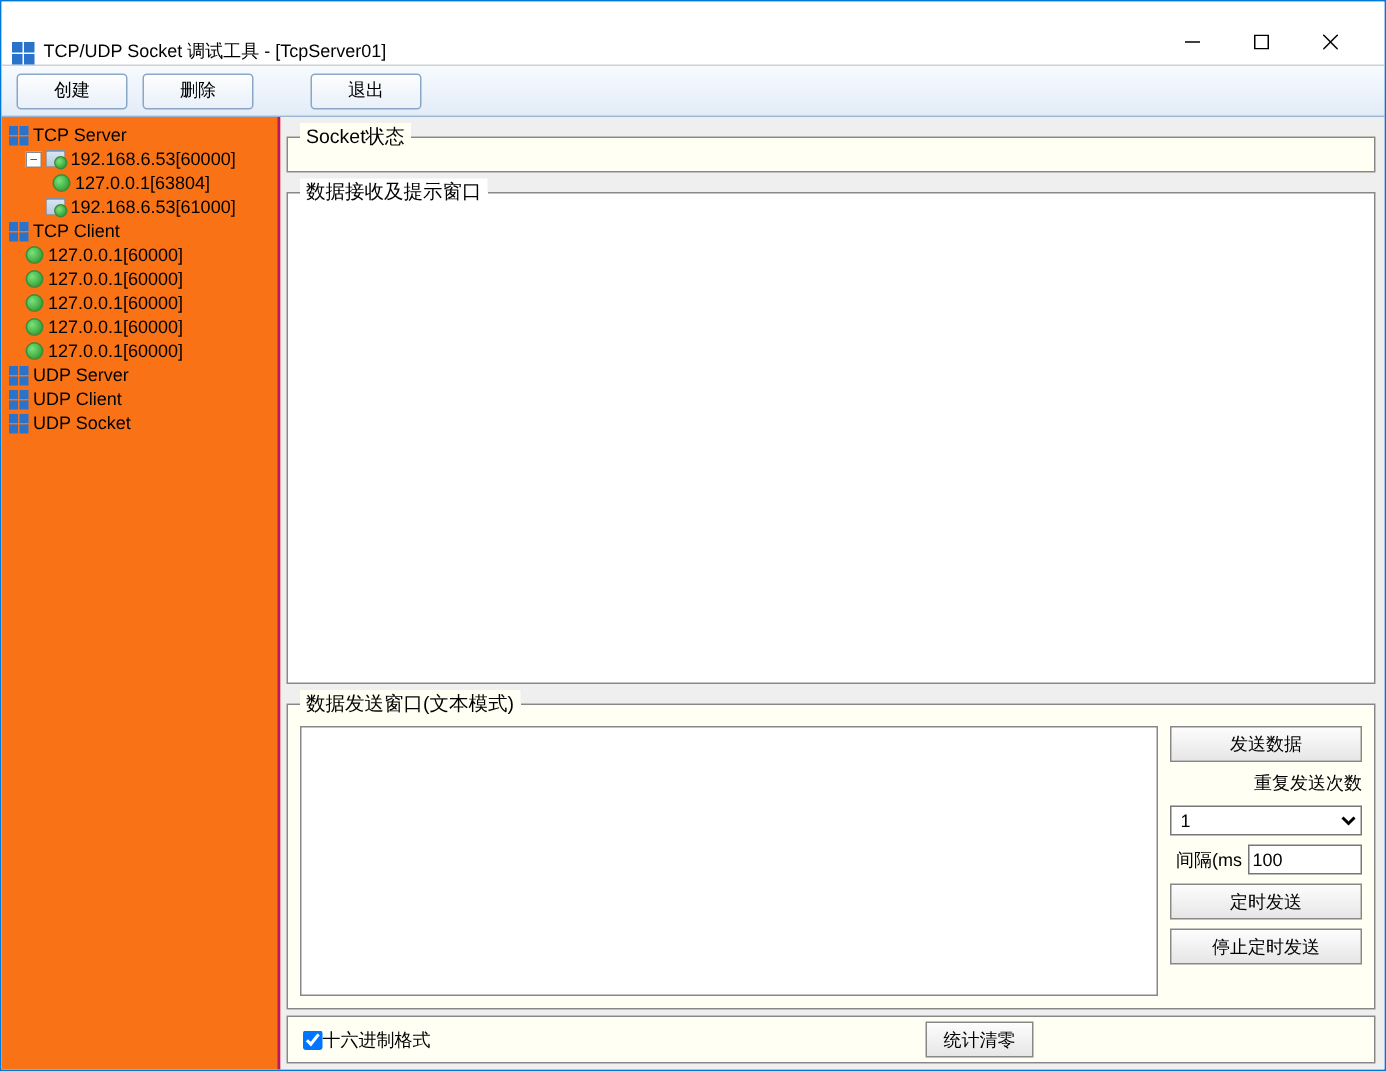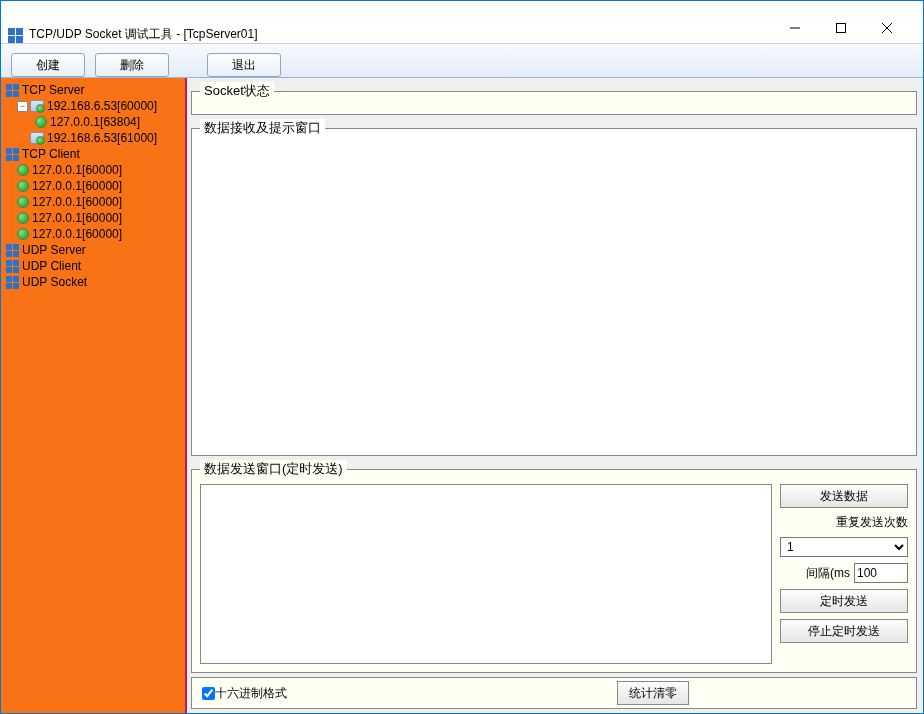--- a/index.html
+++ b/index.html
@@ -27,21 +27,21 @@
 .titlebar .title { flex: 1; font-size: 12px; color: #000; }
 .winbtns { display: flex; }
 .winbtn { width: 46px; height: 30px; display: flex; align-items: center; justify-content: center; cursor: default; }
 .winbtn svg { width: 10px; height: 10px; }
 
 .toolbar {
   height: 34px;
   background: linear-gradient(#f7fbff, #e2ecf8);
   border-bottom: 1px solid #9db6d6;
   display: flex;
-  align-items: flex-end;
+  align-items: center;
   padding: 0 10px;
   gap: 10px;
 }
 .tbtn {
   min-width: 74px;
   height: 24px;
   border: 1px solid #8aa7c7;
   border-radius: 3px;
   background: linear-gradient(#fdfefe,#e8f0f9);
   cursor: default;
@@ -86,21 +86,21 @@
 .fs-recv textarea{flex:1;resize:none;border:none;outline:none;font-family:Consolas,monospace;font-size:12px;padding:2px;background:#fff;}
 
 .fs-send{display:flex;gap:8px;background:#fffff4;}
 .fs-send textarea{flex:1;height:180px;resize:none;border:1px solid #888;outline:none;font-family:Consolas,monospace;font-size:12px;padding:2px;background:#fff;}
 .sendside{width:128px;display:flex;flex-direction:column;gap:6px;align-items:flex-end;}
 .sendside .sbtn{width:100%;}
 .sendside label{font-size:12px;}
 .sendside .rowi{display:flex;align-items:center;gap:4px;}
 .sendside select,.sendside input[type=text]{height:20px;border:1px solid #777;font-size:12px;padding:0 2px;background:#fff;}
 .sendside select{width:100%;}
-.sendside input[type=text]{width:54px;}
+.sendside input[type=text]{width:76px;}
 
 .bottom{height:32px;display:flex;align-items:center;gap:40px;padding:0 10px;background:#fffff4;border:1px solid #888;border-top:1px solid #888;}
 .bottom .chk{display:flex;align-items:center;gap:0;}
 .bottom .spacer{flex:0 0 250px;}
 </style>
 </head>
 <body>
 
 <div class="titlebar">
   <span class="icon">
@@ -227,21 +227,21 @@
     <fieldset class="fs-status">
       <legend>Socket状态</legend>
     </fieldset>
 
     <fieldset class="fs-recv">
       <legend>数据接收及提示窗口</legend>
       <textarea style=""></textarea>
     </fieldset>
 
     <fieldset class="fs-send">
-      <legend>数据发送窗口(定时发送)</legend>
+      <legend>数据发送窗口(文本模式)</legend>
       <textarea style=""></textarea>
       <div class="sendside">
         <button class="sbtn">发送数据</button>
         <label>重复发送次数</label>
         <select><option>1</option></select>
         <div class="rowi">
           <label>间隔(ms</label>
           <input type="text" value="100" style="">
         </div>
         <button class="sbtn">定时发送</button>

